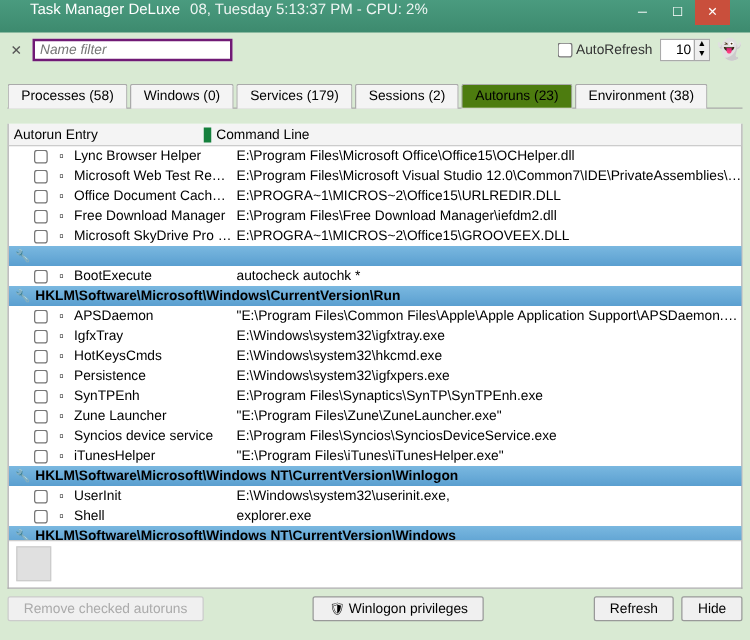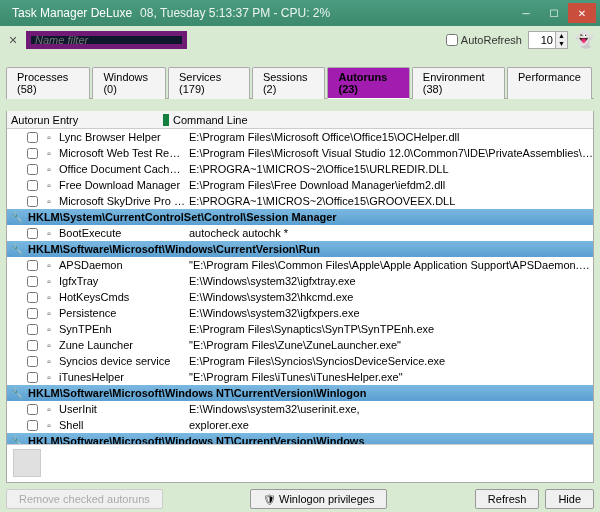--- a/index.html
+++ b/index.html
@@ -1,37 +1,37 @@
 <!DOCTYPE html>
 <html><head>
 <meta charset="utf-8">
 <style>
 *{box-sizing:border-box;margin:0;padding:0;font-family:"Segoe UI",Tahoma,sans-serif;font-size:11px}
 body{background:#d9ead3;width:600px;height:512px;overflow:hidden}
-.titlebar{height:26px;background:linear-gradient(#4a9b7f,#3d8a6e);display:flex;align-items:center;padding:0 4px;color:#fff}
+.titlebar{height:26px;background:linear-gradient(#4a9b7f,#3d8a6e);display:flex;padding:0 16px;color:#fff}
 .title-text{font-weight:400;flex:0 0 auto;padding:0 8px;font-size:12px}
 .title-info{opacity:.9;font-size:12px}
 .title-spacer{flex:1}
 .winbtns{display:flex;gap:0}
 .winbtn{width:28px;height:20px;display:flex;align-items:center;justify-content:center;color:#fff;font-size:10px}
 .winbtn.close{background:#c94f3c}
 .toolbar{height:28px;display:flex;align-items:center;padding:3px 6px;gap:6px}
 .filter-ico{width:14px;height:14px;display:flex;align-items:center;justify-content:center;color:#555}
-.filter-input{flex:0 0 160px;height:18px;border:5px solid #701a75;padding:0 4px;color:#888;font-style:italic;background:#0f172a}
+.filter-input{flex:0 0 160px;height:18px;border:2px solid #701a75;padding:0 4px;color:#888;font-style:italic;background:#ffffff}
 .spacer{flex:1}
 .chk{display:flex;align-items:center;gap:3px;color:#333}
 .chk input{width:12px;height:12px}
 .spin{display:flex;align-items:flex-end;border:1px solid #aaa;height:18px;background:#fff}
 .spin input{width:26px;border:0;text-align:right;padding:0 2px;height:16px}
 .spin-btns{width:12px;display:flex;flex-direction:column}
 .spin-btns span{height:8px;font-size:7px;line-height:7px;text-align:center;background:#eee;border-left:1px solid #aaa;cursor:pointer}
 .ghost{width:20px;height:20px;color:#888;font-size:16px;text-align:center}
 .tabs{display:flex;margin:12px 6px;border-bottom:1px solid #aaa;gap:0}
 .tab{padding:3px 10px;border:1px solid #aaa;border-bottom:0;background:#f4f4f4;margin-right:2px;border-radius:2px 2px 0 0;position:relative;top:1px;cursor:pointer}
-.tab.active{background:#a21caf;font-weight:700;border-bottom:1px solid #fff}
+.tab.active{background:#4d7c0f;font-weight:400;border-bottom:1px solid #fff}
 .content{margin:0 6px;background:#fff;border:1px solid #aaa;border-top:0;height:372px;display:flex;flex-direction:column;overflow:hidden}
 .cols{display:flex;border-bottom:1px solid #ccc;background:#f4f4f4;height:18px;align-items:center}
 .col1{width:162px;padding-left:4px;border-right:6px solid #15803d}
 .col2{flex:1;padding-left:4px}
 .list{flex:1;overflow-y:auto;overflow-x:hidden}
 .row{display:flex;height:16px;align-items:center;white-space:nowrap}
 .row.group{background:linear-gradient(#7ab8e0,#5a9fd0);font-weight:700;padding-left:4px}
 .row.group .gicon{width:14px;height:14px;margin-right:3px;display:inline-flex;align-items:center;justify-content:center;font-size:10px}
 .row.entry{padding-left:20px}
 .row.entry input{width:11px;height:11px;margin-right:4px;flex-shrink:0}
@@ -79,21 +79,20 @@
   <div class="ghost">👻</div>
 </div>
 
 <div class="tabs" id="tabs">
     <div class="tab">Processes (58)</div>
     <div class="tab">Windows (0)</div>
     <div class="tab">Services (179)</div>
     <div class="tab">Sessions (2)</div>
     <div class="tab active">Autoruns (23)</div>
     <div class="tab">Environment (38)</div>
-    <div class="tab">Performance</div>
   </div>
 
 <div class="content">
   <div class="cols">
     <div class="col1">Autorun Entry</div>
     <div class="col2">Command Line</div>
   </div>
   <div class="list" id="list">
       <div class="row entry">
         <input type="checkbox" style="">
@@ -120,21 +119,20 @@
         <span class="ecmd">E:\Program Files\Free Download Manager\iefdm2.dll</span>
       </div>
       <div class="row entry">
         <input type="checkbox" style="">
         <span class="eicon">▫</span>
         <span class="ename">Microsoft SkyDrive Pro Brow...</span>
         <span class="ecmd">E:\PROGRA~1\MICROS~2\Office15\GROOVEEX.DLL</span>
       </div>
       <div class="row group">
         <span class="gicon">🔧</span>
-        <span>HKLM\System\CurrentControlSet\Control\Session Manager</span>
       </div>
       <div class="row entry">
         <input type="checkbox" style="">
         <span class="eicon">▫</span>
         <span class="ename">BootExecute</span>
         <span class="ecmd">autocheck autochk *</span>
       </div>
       <div class="row group">
         <span class="gicon">🔧</span>
         <span>HKLM\Software\Microsoft\Windows\CurrentVersion\Run</span>

